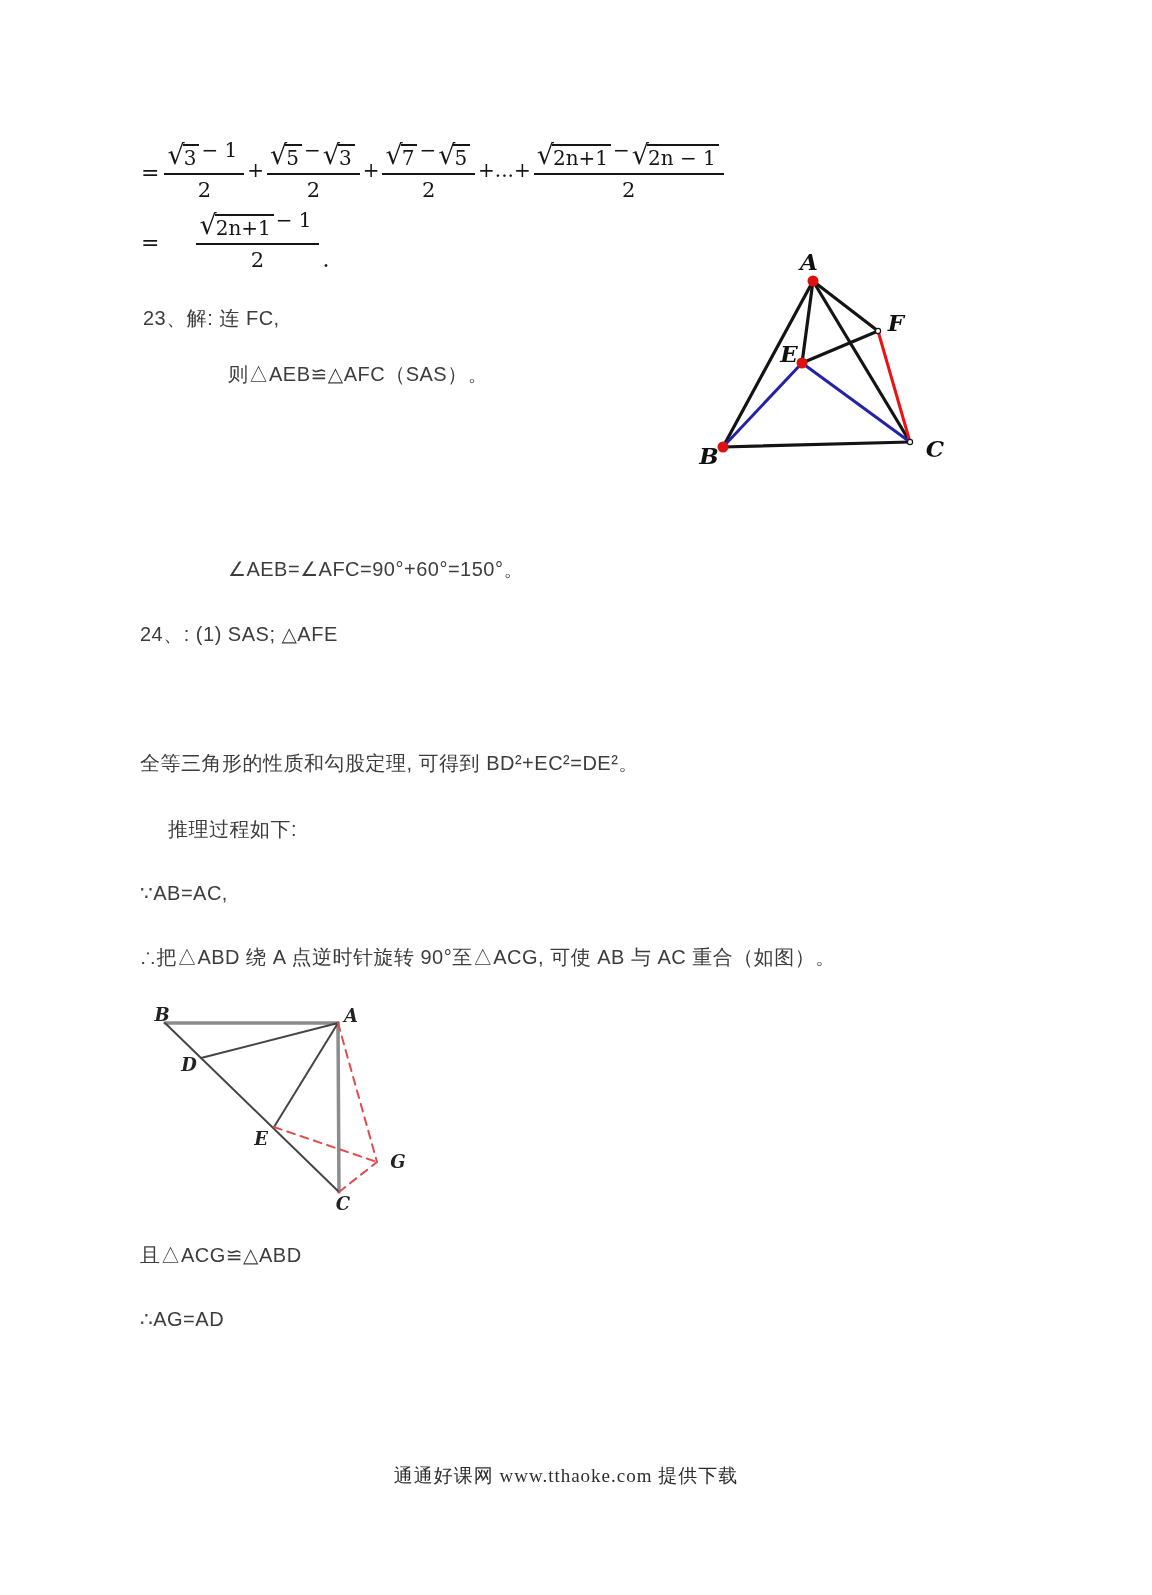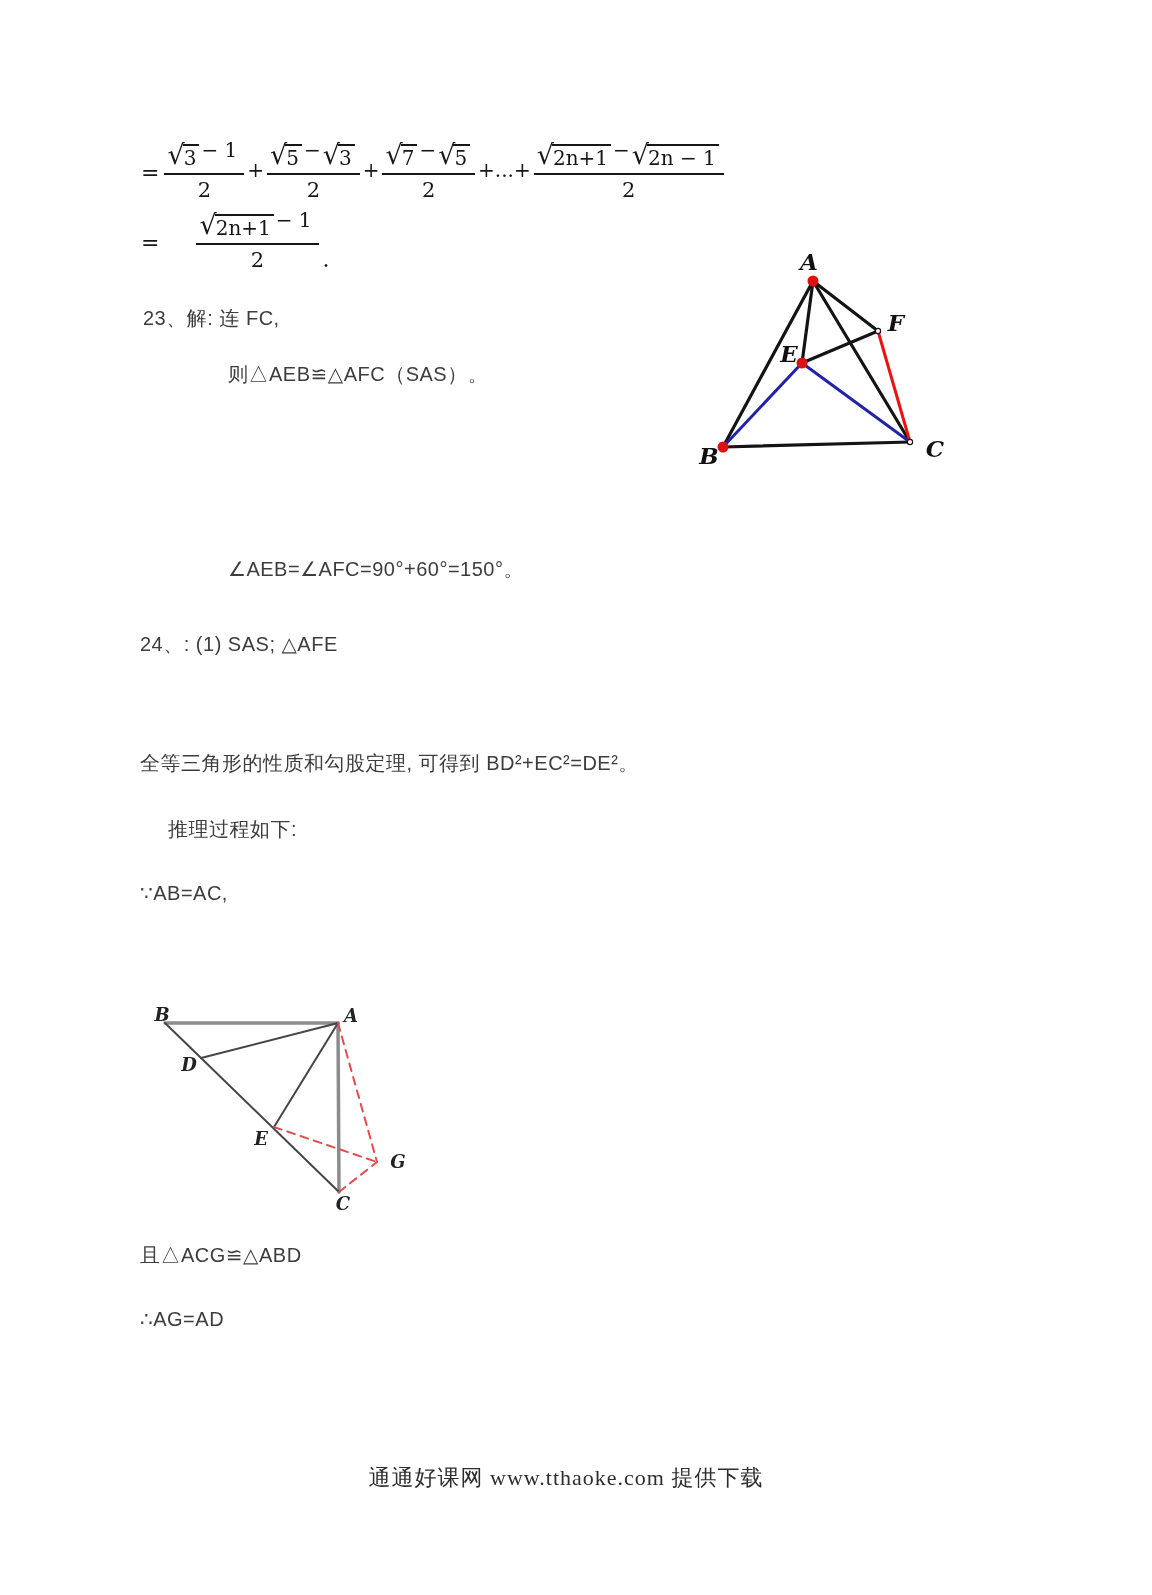--- a/index.html
+++ b/index.html
@@ -56,21 +56,21 @@
     font-family:"DejaVu Serif", serif;
     font-style:italic;font-weight:600;
     font-size:18px;fill:#222222;
   }
   
   .footer{
     position:absolute;
     left:8px;right:28px;
     top:1463px;
     text-align:center;
-    font-size:22px;
+    font-size:19px;
     color:#2d2d2d;
     font-family:"Liberation Serif", serif;
     letter-spacing:1px;
   }
 </style>
 </head>
 <body>
 
 <div class="page">
 
@@ -144,24 +144,25 @@
         </span>
         <span class="den">2</span>
       </span>
       <span class="tail">.</span>
     </div>
 
   <div class="tline" style="left:143px;top:297px;margin-top:8px;">23、解: 连 FC,</div>
   <div class="tline" style="left:228px;top:361px;">则△AEB≌△AFC（SAS）。</div>
   <div class="tline" style="left:228px;top:556px;">∠AEB=∠AFC=90°+60°=150°。</div>
 
-  <div class="tline" style="left:140px;top:621px;margin-top:10px;">24、: (1) SAS; △AFE</div>
+  <div class="tline" style="left:140px;top:621px;">24、: (1) SAS; △AFE</div>
   <div class="tline" style="left:140px;top:750px;">全等三角形的性质和勾股定理, 可得到 BD²+EC²=DE²。</div>
   <div class="tline" style="left:140px;top:816px;margin-left:28px;">推理过程如下:</div>
   <div class="tline" style="left:140px;top:880px;">∵AB=AC,</div>
+  <div class="tline" style="left:140px;top:944px;">∴把△ABD 绕 A 点逆时针旋转 90°至△ACG, 可使 AB 与 AC 重合（如图）。</div>
   <div class="tline" style="left:140px;top:1242px;">且△ACG≌△ABD</div>
   <div class="tline" style="left:140px;top:1306px;">∴AG=AD</div>
 
   <svg class="fig" id="fig1" style="left:660px;top:230px;width:300px;height:240px;" viewBox="660 230 300 240" xmlns="http://www.w3.org/2000/svg">
       <line x1="813" y1="281" x2="723" y2="447" stroke="#141414" stroke-width="3.2" stroke-linecap="round"></line>
       <line x1="813" y1="281" x2="910" y2="442" stroke="#141414" stroke-width="3.2" stroke-linecap="round"></line>
       <line x1="723" y1="447" x2="910" y2="442" stroke="#141414" stroke-width="3.2" stroke-linecap="round"></line>
       <line x1="813" y1="281" x2="802" y2="363" stroke="#141414" stroke-width="3.2" stroke-linecap="round"></line>
       <line x1="813" y1="281" x2="878" y2="331" stroke="#141414" stroke-width="3.2" stroke-linecap="round"></line>
       <line x1="802" y1="363" x2="878" y2="331" stroke="#141414" stroke-width="3.2" stroke-linecap="round"></line>

